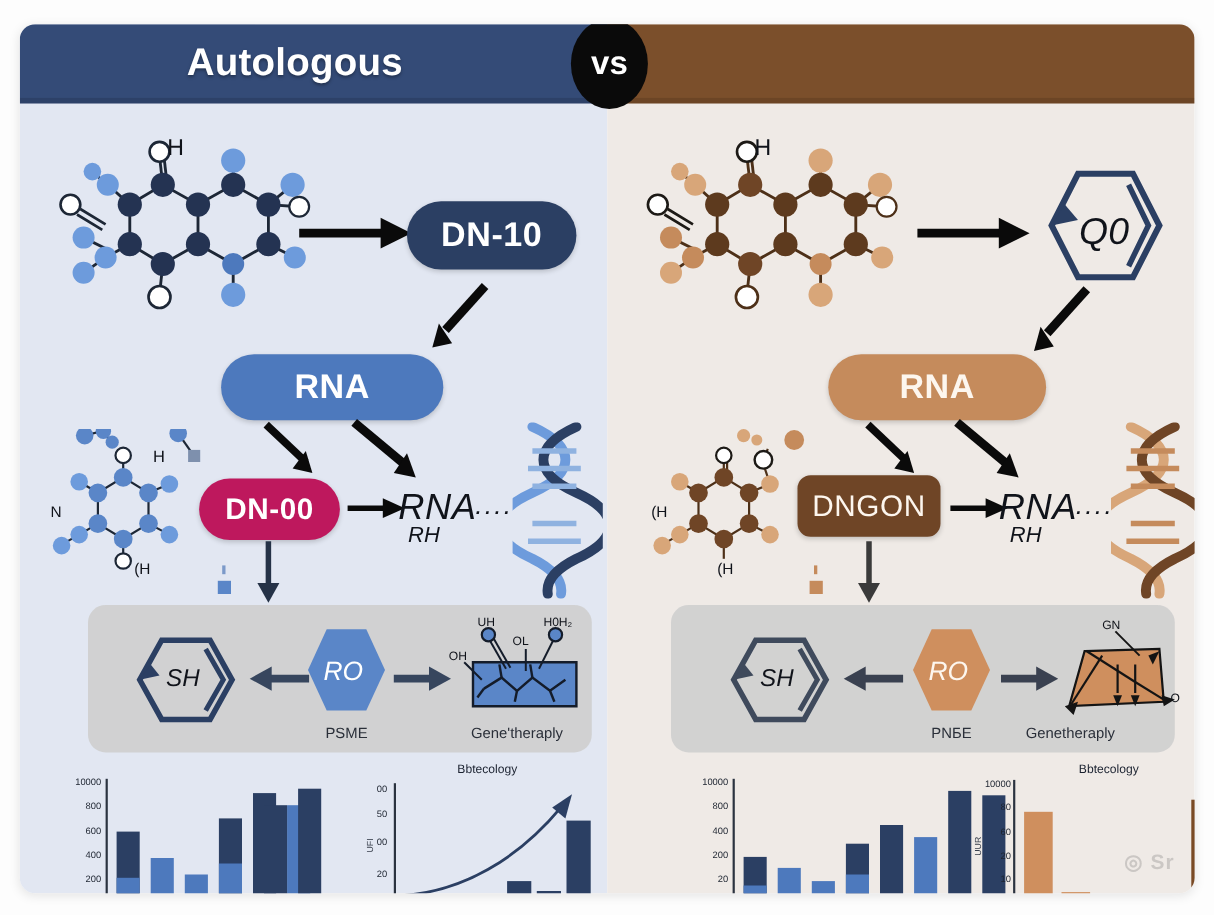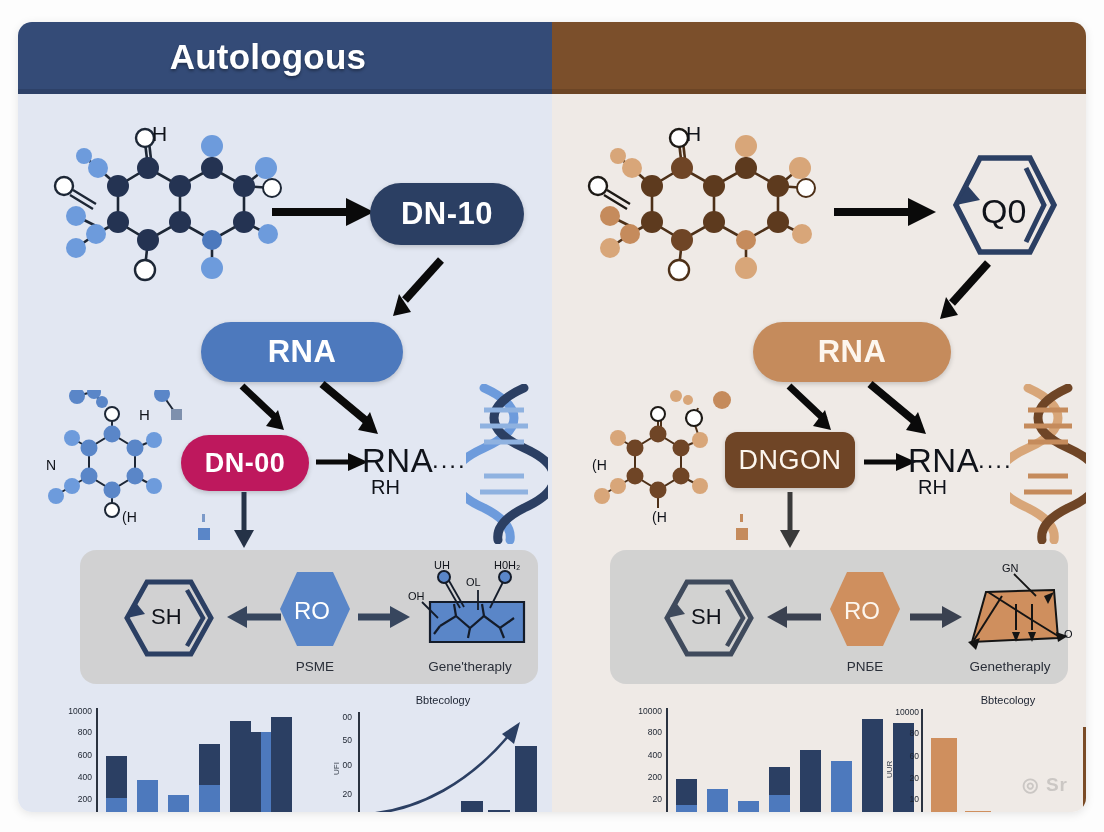--- a/index.html
+++ b/index.html
@@ -45,21 +45,21 @@
   .pill{
     position:absolute;border-radius:40px;display:flex;align-items:center;justify-content:center;
     color:#fff;font-size:31px;font-weight:700;letter-spacing:.5px;
     box-shadow:0 2px 5px rgba(0,0,0,.18);
   }
   .rect-lab{
     position:absolute;border-radius:12px;display:flex;align-items:center;justify-content:center;
     color:#fdf6ee;font-size:27px;letter-spacing:.5px;
     box-shadow:0 2px 5px rgba(0,0,0,.18);
   }
-  .txt{position:absolute;color:#10131a;}
+  .txt{position:absolute;color:#10131a;font-style:italic;}
   .rna-big{font-size:33px;letter-spacing:.5px;}
   .rna-sub{font-size:20px;}
   .dots{font-size:24px;letter-spacing:2px;}
 
   
   .band{
     position:absolute;border-radius:16px;background:#cfcfcf;opacity:.92;
   }
   .band-lbl{position:absolute;font-size:13.5px;color:#2a2f39;text-align:center;}
 
@@ -81,20 +81,21 @@
 <div class="stage">
  <div class="card">
 
   <div class="half left"></div>
   <div class="half right"></div>
 
   <div class="hdr">
     <div class="hdr-l"></div>
     <div class="hdr-r"></div>
     <div class="hdr-title l">Autologous</div>
+    <div class="vs">vs</div>
   </div>
 
   <svg class="abs" style="left:22px;top:86px;" width="250" height="190" viewBox="0 0 250 190">
     <g stroke="#1d2736" stroke-width="2.6" fill="none">
       <path d="M78,78 L108,60 L140,78 L140,114 L108,132 L78,114 Z"></path>
       <path d="M140,78 L172,60 L204,78 L204,114 L172,132 L140,114"></path>
       <path d="M108,60 L105,34"></path>
           <path d="M112,60 L109,34"></path>
       <path d="M78,78 L58,60"></path>
           <path d="M62,64 L44,48"></path>
@@ -515,21 +516,21 @@
       <polygon points="54,72 62,72 58,82"></polygon>
       <polygon points="70,72 78,72 74,82"></polygon>
       <polygon points="86,36 96,32 90,44"></polygon>
       <polygon points="10,82 22,78 18,90"></polygon>
       <polygon points="98,72 110,76 100,82"></polygon>
     </g>
     <path d="M56,14 L78,36" stroke="#141414" stroke-width="1.8" fill="none"></path>
     <text x="44" y="12" font-size="11" fill="#10131a" font-family="Liberation Sans, sans-serif">GN</text>
     <text x="106" y="78" font-size="11" fill="#10131a" font-family="Liberation Sans, sans-serif">O</text>
   </svg>
-  <div class="band-lbl" style="left:912px;top:637px;width:160px;">Genetheraply</div>
+  <div class="band-lbl" style="left:875px;top:637px;width:160px;">Genetheraply</div>
 
   <div class="chartbox" style="left:598px;top:672px;width:262px;height:152px;">
     <div class="axis-lbl" style="left:0;top:12px;width:46px;">10000</div>
     <div class="axis-lbl" style="left:0;top:33px;width:46px;">800</div>
     <div class="axis-lbl" style="left:0;top:56px;width:46px;">400</div>
     <div class="axis-lbl" style="left:0;top:78px;width:46px;">200</div>
     <div class="axis-lbl" style="left:0;top:100px;width:46px;">20</div>
 
     <div class="axisline" style="left:50px;top:14px;width:1.6px;height:116px;"></div>
 

